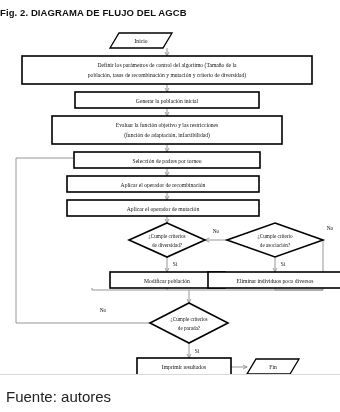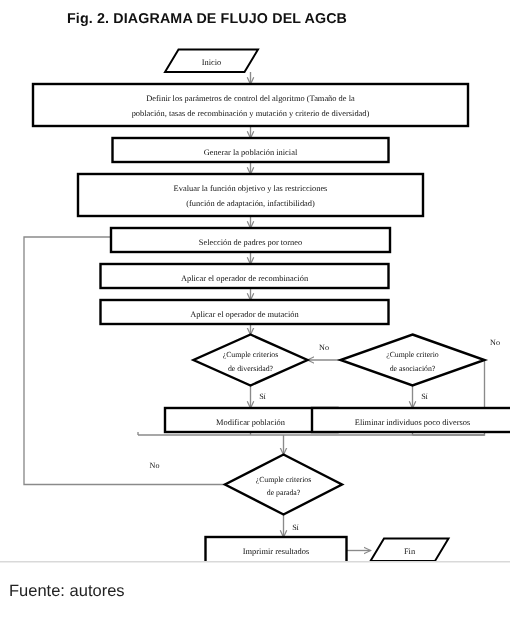--- a/index.html
+++ b/index.html
@@ -3,33 +3,33 @@
 <meta charset="utf-8">
 <style>
   html,body{margin:0;padding:0;}
   body{
     width:340px;height:412px;background:#ffffff;
     font-family:"Liberation Serif", serif;
     color:#111111;overflow:hidden;position:relative;
   }
   #root{position:absolute;inset:0;}
   .title{
-    position:absolute;left:0;top:7px;width:276px;text-align:center;
+    position:absolute;left:0;top:7px;width:276px;
     font-family:"Liberation Sans", sans-serif;
     font-size:9.5px;font-weight:bold;letter-spacing:0.1px;color:#111;
   }
   .canvas{
     position:absolute;left:0;top:22px;width:340px;height:352px;
     border-bottom:1px solid #d9d9d9;
   }
   svg{position:absolute;left:0;top:0;width:340px;height:352px;}
   .footer{
     position:absolute;left:6px;top:388px;
     font-family:"Liberation Sans", sans-serif;
-    font-size:11px;color:#222;
+    font-size:15px;color:#222;
   }
   
   .nlabel{
     font-family:"Liberation Serif", serif;
     font-size:5.6px;fill:#111;text-anchor:middle;
   }
   .nlabel.sm{font-size:5.2px;}
   .edge-label{
     font-family:"Liberation Serif", serif;
     font-size:5.4px;fill:#111;text-anchor:middle;

